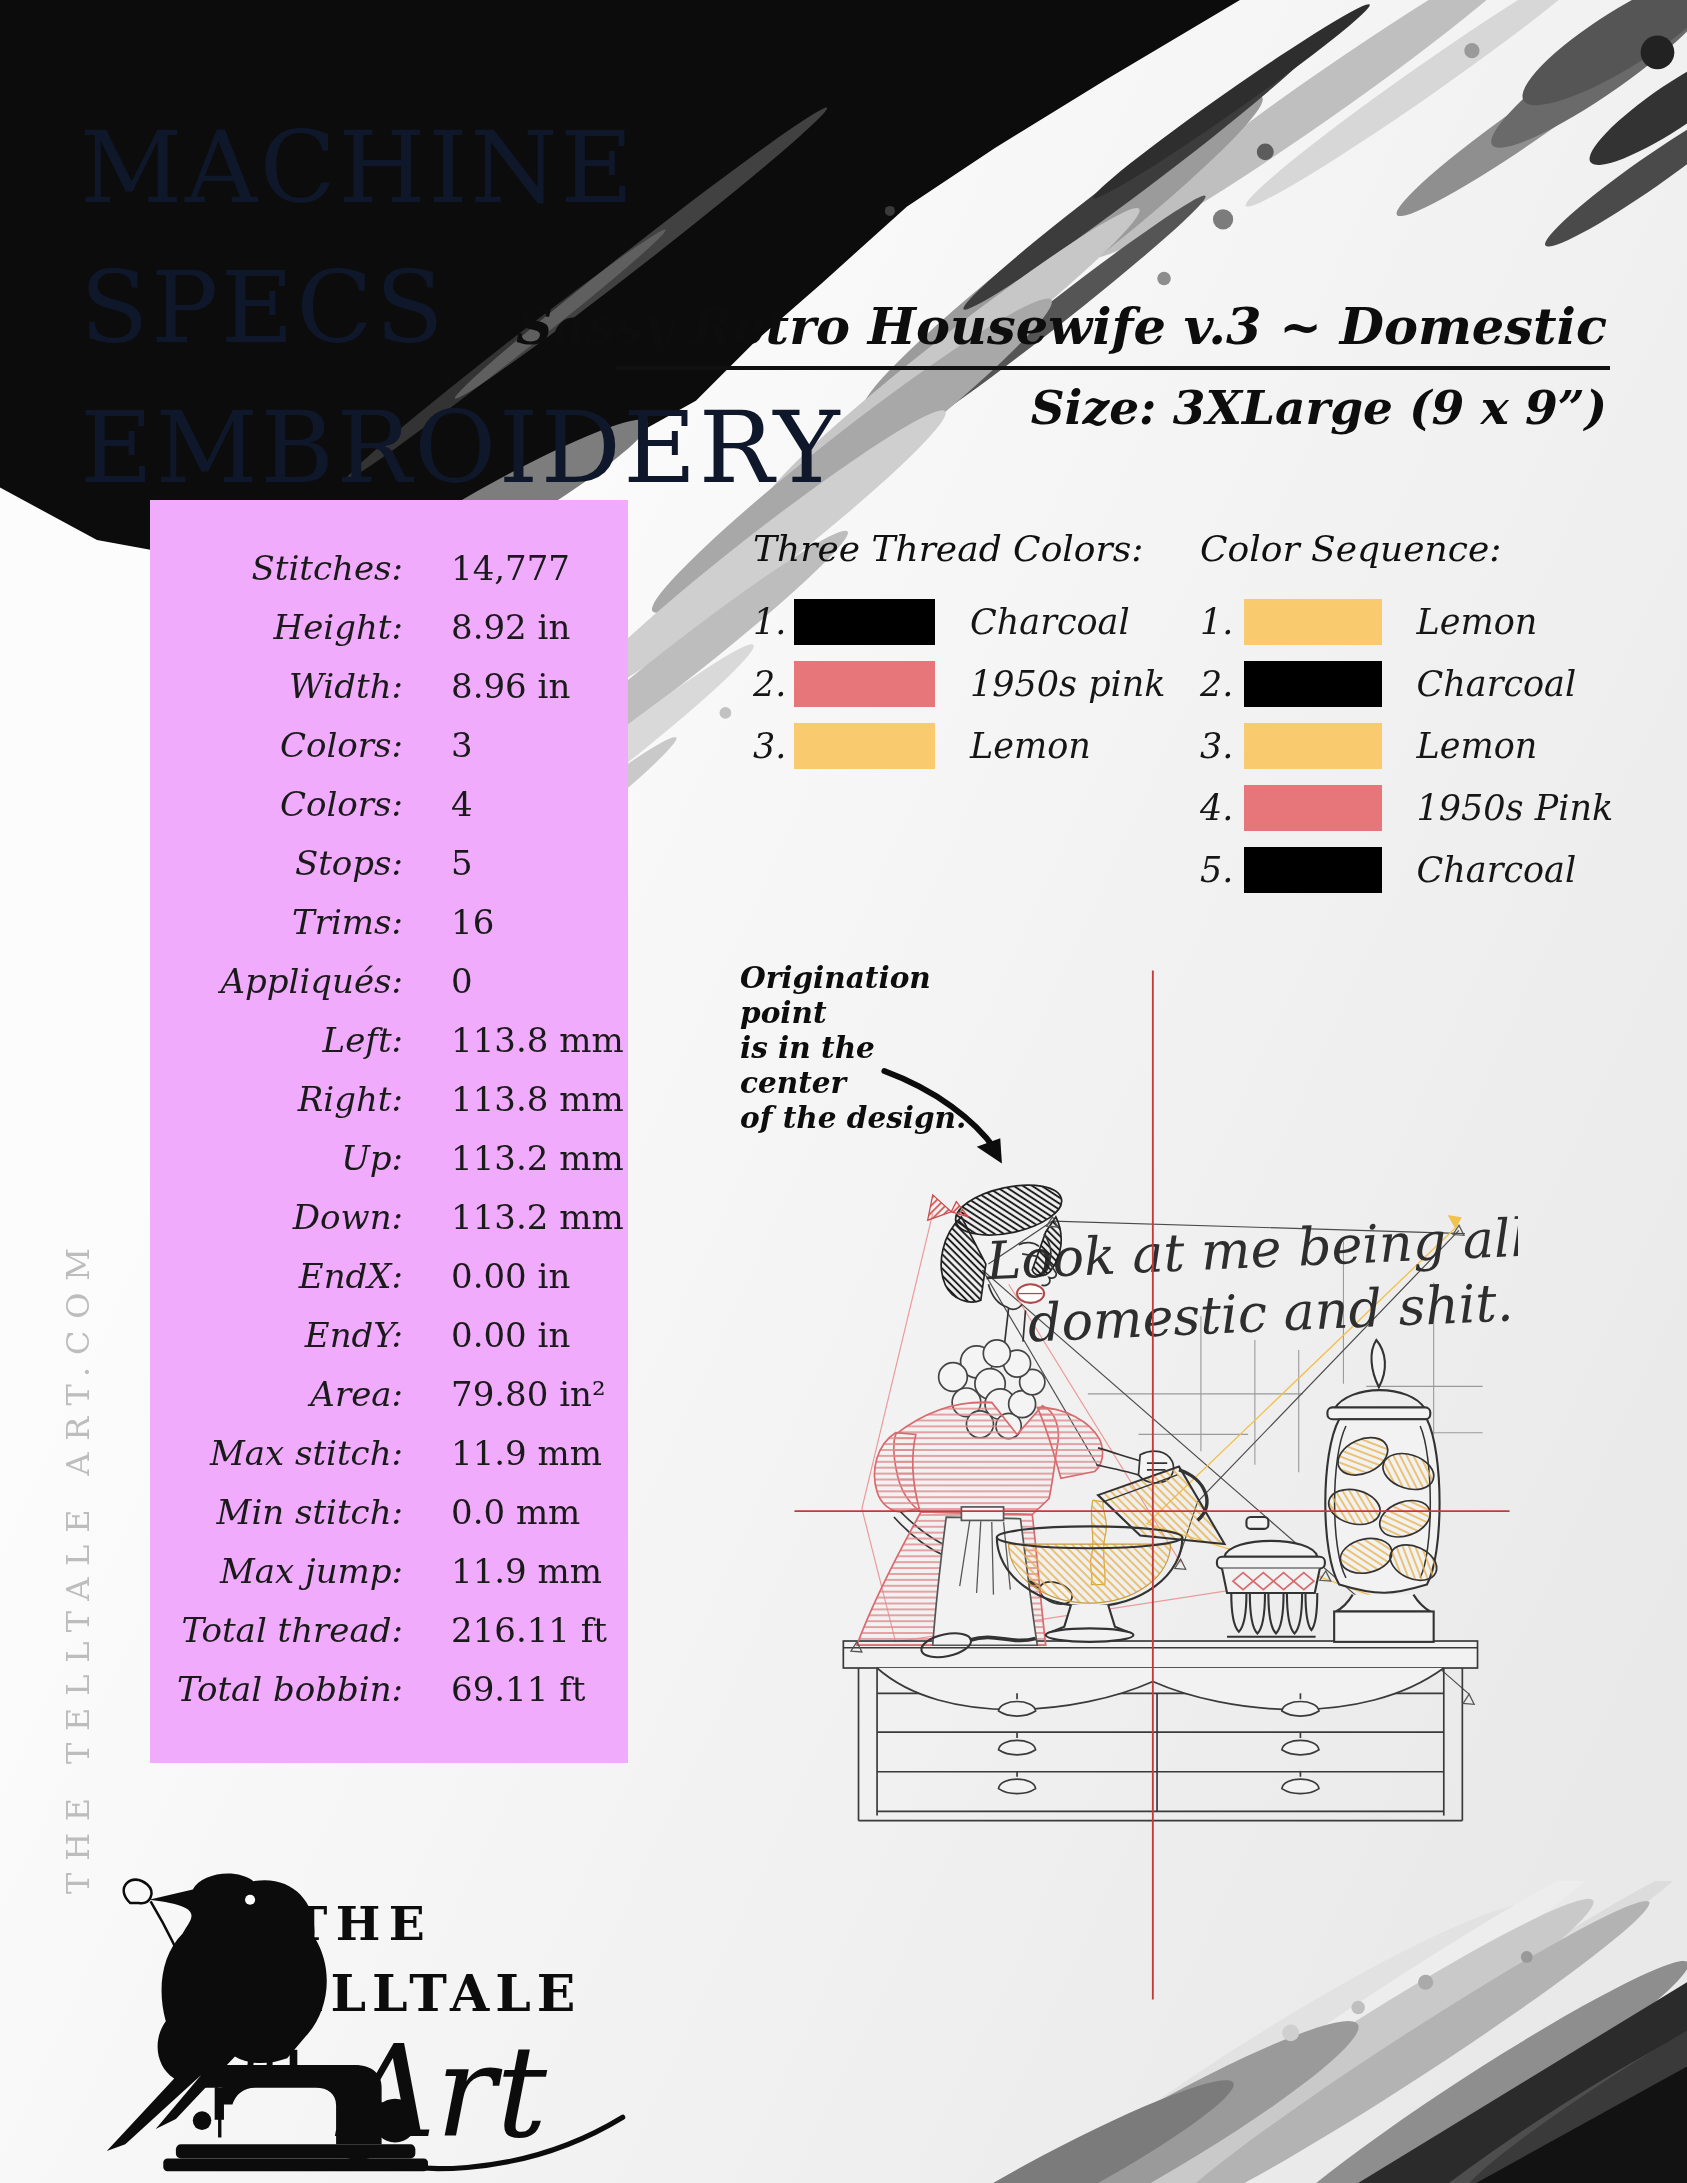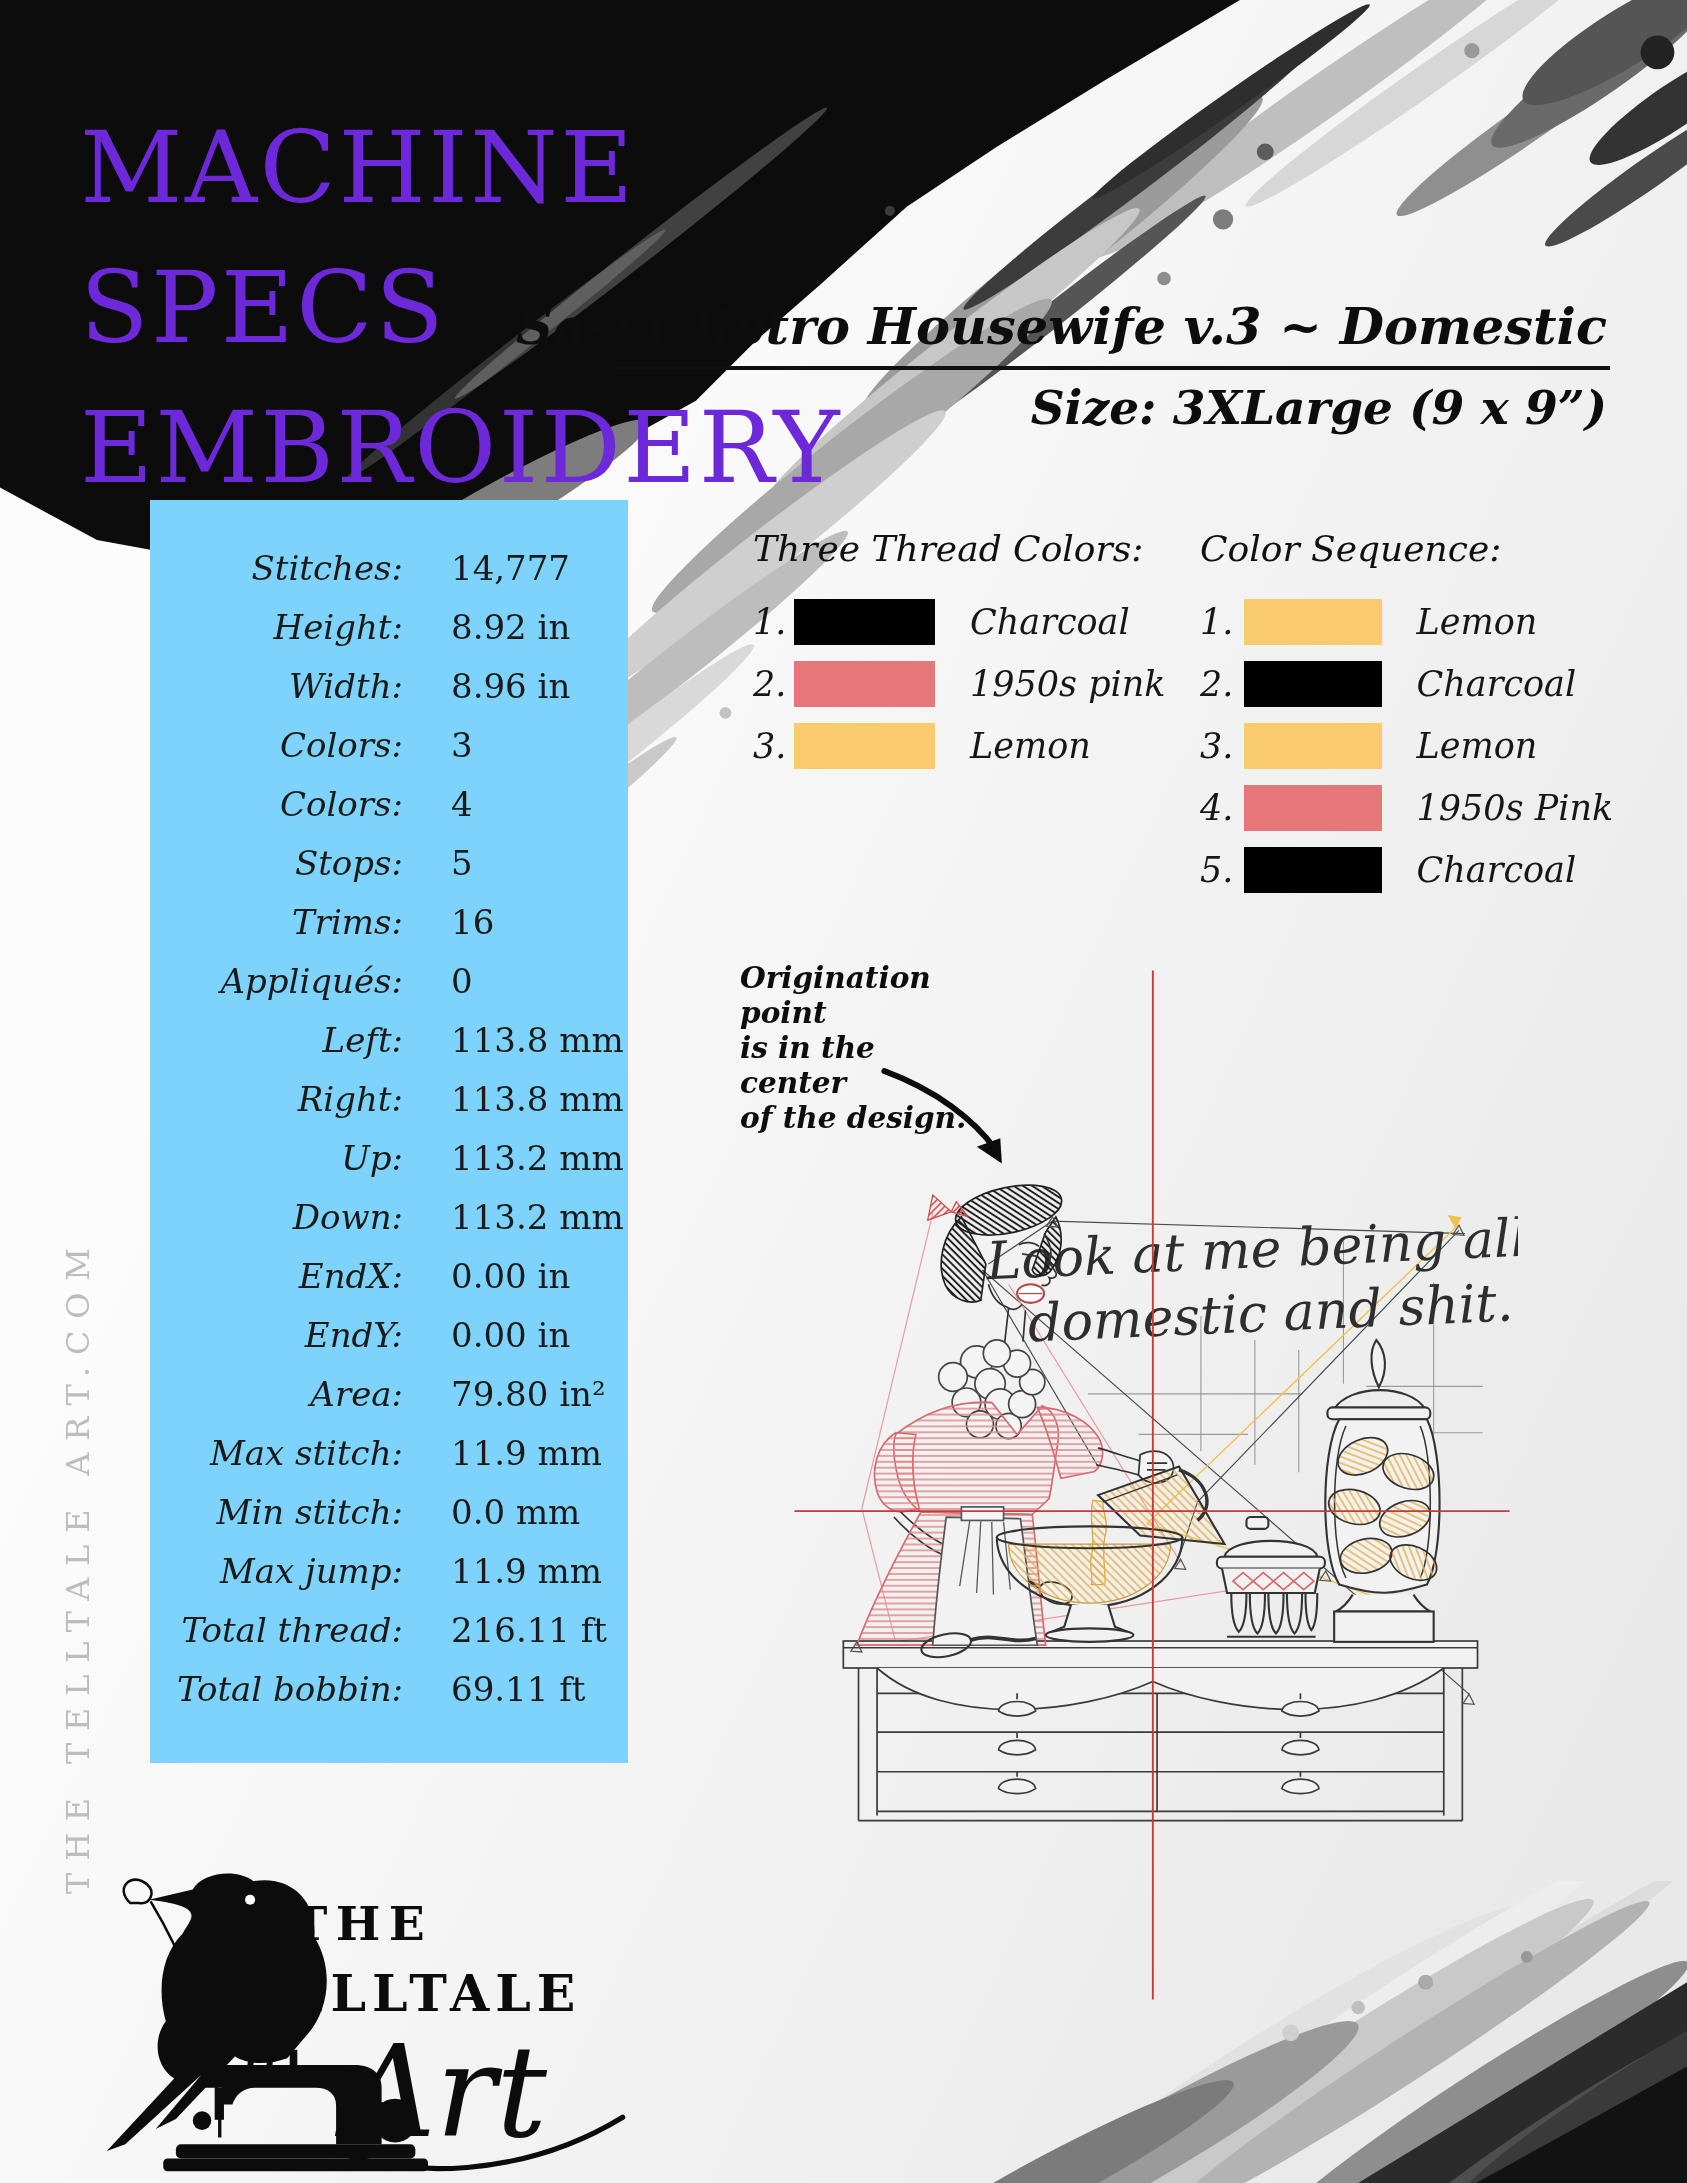--- a/index.html
+++ b/index.html
@@ -4,33 +4,33 @@
 <style>
   html,body{margin:0;padding:0;}
   body{width:1687px;height:2183px;position:relative;overflow:hidden;
        background:linear-gradient(115deg,#fcfcfc 25%,#f3f3f3 55%,#e9e9e9 90%);
        font-family:"DejaVu Serif","Liberation Serif",serif;color:#161616;}
   .abs{position:absolute;}
   svg{display:block;}
 
   
   .banner-svg{left:0;top:0;}
-  .title-block{left:80px;top:98px;z-index:5;color:#6d28d9;font-size:100px;
+  .title-block{left:80px;top:98px;z-index:5;color:#0f172a;font-size:100px;
                letter-spacing:2.5px;line-height:140px;font-weight:400;}
   .title-block div{white-space:nowrap;}
 
   
   .design-title{right:80px;top:298px;font-size:51px;line-height:57px;font-style:italic;
                 font-weight:bold;color:#0d0d0d;white-space:nowrap;}
   .header-rule{left:616px;top:366px;width:994px;height:4.2px;background:#101010;}
   .size-label{right:80px;top:381px;font-size:47px;line-height:54px;font-style:italic;
               font-weight:bold;color:#0d0d0d;white-space:nowrap;}
 
   
-  .stats-panel{left:150px;top:500px;width:478px;height:1263px;background:#7dd3fc;
+  .stats-panel{left:150px;top:500px;width:478px;height:1263px;background:#f0abfc;
                box-sizing:border-box;padding-top:38px;}
   .stat-row{display:flex;height:59px;align-items:center;font-size:34px;}
   .stat-label{width:253px;text-align:right;font-style:italic;color:#1a1a1a;}
   .stat-value{margin-left:48px;color:#1a1a1a;white-space:nowrap;}
 
   
   .list-heading{font-style:italic;font-size:36px;color:#101010;white-space:nowrap;}
   .thread-block{left:753px;top:528px;}
   .sequence-block{left:1200px;top:528px;}
   .color-list{margin-top:30px;}

